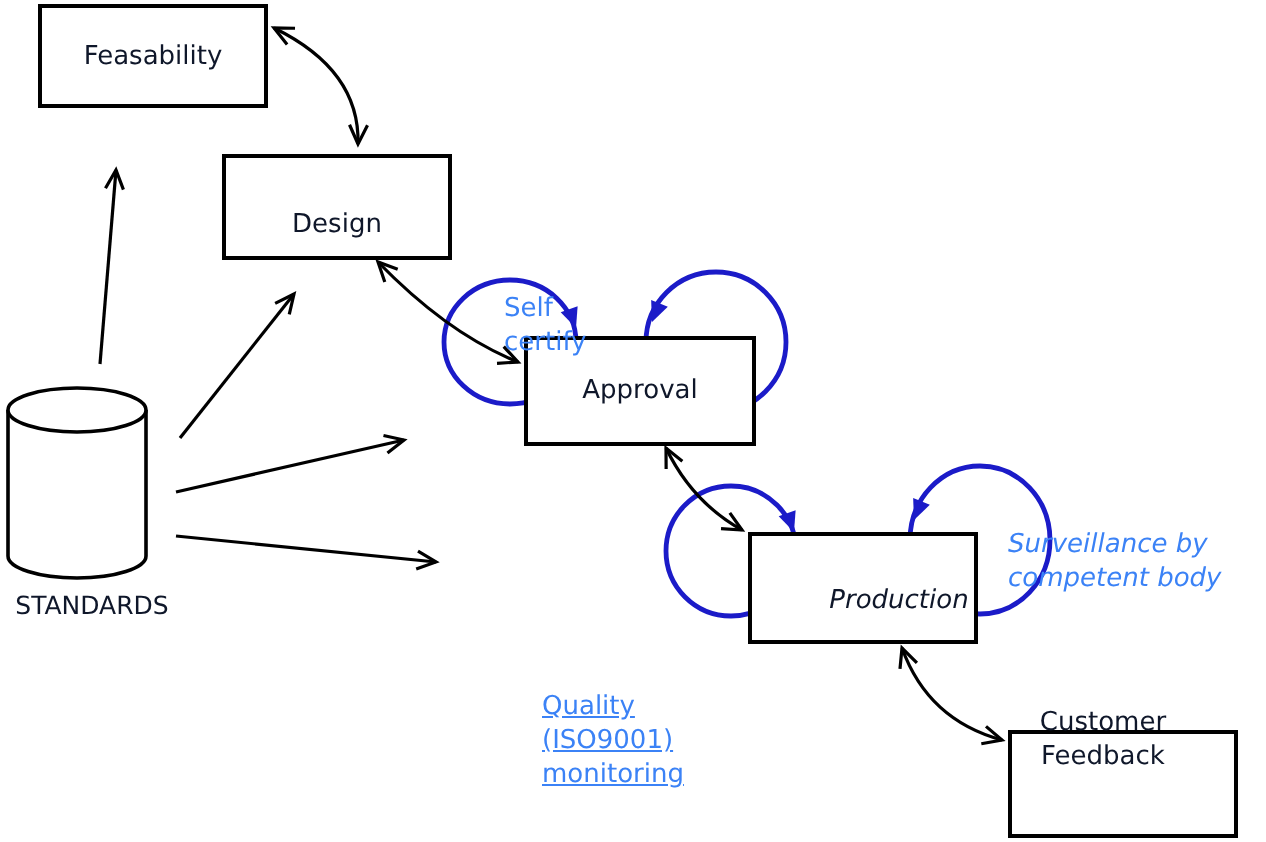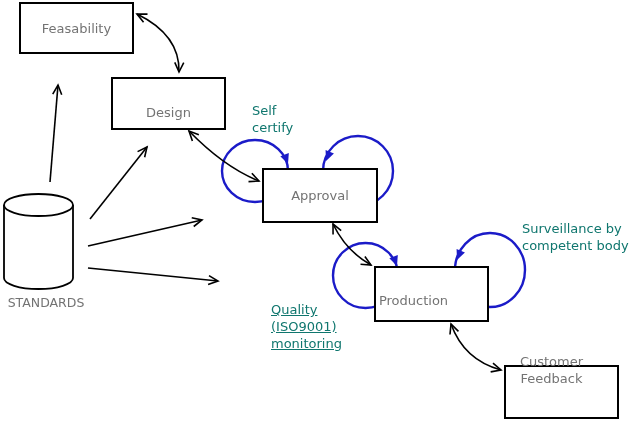--- a/index.html
+++ b/index.html
@@ -9,30 +9,30 @@
     height: 421px;
     background: #ffffff;
     font-family: "DejaVu Sans", "Liberation Sans", sans-serif;
     overflow: hidden;
   }
   .canvas svg { position: absolute; left: 0; top: 0; }
   .label {
     position: absolute;
     font-size: 13px;
     line-height: 17px;
-    color: #737373;
+    color: #0f172a;
     white-space: pre-line;
   }
   .node-label {
     display: flex;
     align-items: center;
     justify-content: center;
     text-align: center;
   }
-  .blue { color: #0f766e; }
+  .blue { color: #3b82f6; margin-top: 44px; }
   .standards { font-size: 12.5px; text-align: center; }
 </style>
 </head>
 <body>
 
 <div class="canvas">
 
   <svg width="633" height="421" viewBox="0 0 633 421">
     <defs>
       <marker id="vhead" markerUnits="userSpaceOnUse" markerWidth="14" markerHeight="13" refX="11" refY="6" orient="auto-start-reverse">
@@ -66,26 +66,26 @@
 
     <path d="M 137 14 Q 180 35 179 72" fill="none" stroke="#000000" stroke-width="1.6" marker-start="url(#vhead)" marker-end="url(#vhead)"></path>
     <path d="M 189 131 Q 224 167 259 181" fill="none" stroke="#000000" stroke-width="1.6" marker-start="url(#vhead)" marker-end="url(#vhead)"></path>
     <path d="M 333 224 Q 346 251 371 265" fill="none" stroke="#000000" stroke-width="1.6" marker-start="url(#vhead)" marker-end="url(#vhead)"></path>
     <path d="M 451 324 Q 464 360 501 370" fill="none" stroke="#000000" stroke-width="1.6" marker-start="url(#vhead)" marker-end="url(#vhead)"></path>
   </svg>
 
   <div class="label node-label" style="left:20px; top:3px; width:113px; height:50px;">Feasability</div>
   <div class="label node-label" style="left:112px; top:78px; width:113px; height:68px;">Design</div>
   <div class="label node-label" style="left:263px; top:169px; width:114px; height:53px;border-radius:16px;">Approval</div>
-  <div class="label node-label" style="left:357px; top:267px; width:113px; height:66px;">Production</div>
+  <div class="label node-label" style="left:393px; top:267px; width:113px; height:66px;font-style:italic;">Production</div>
   <div class="label node-label" style="left:505px; top:344px; width:93px; height:52px;">Customer
 Feedback</div>
   <div class="label standards" style="left:1px; top:294px; width:90px;">STANDARDS</div>
 
   <div class="label blue" style="left:252px; top:102px;">Self
 certify</div>
-  <div class="label blue" style="left:522px; top:220px;">Surveillance by
+  <div class="label blue" style="left:504px; top:220px;font-style:italic;">Surveillance by
 competent body</div>
   <div class="label blue" style="left:271px; top:301px;text-decoration:underline;">Quality
 (ISO9001)
 monitoring</div>
 
 </div>
 
 </body></html>

